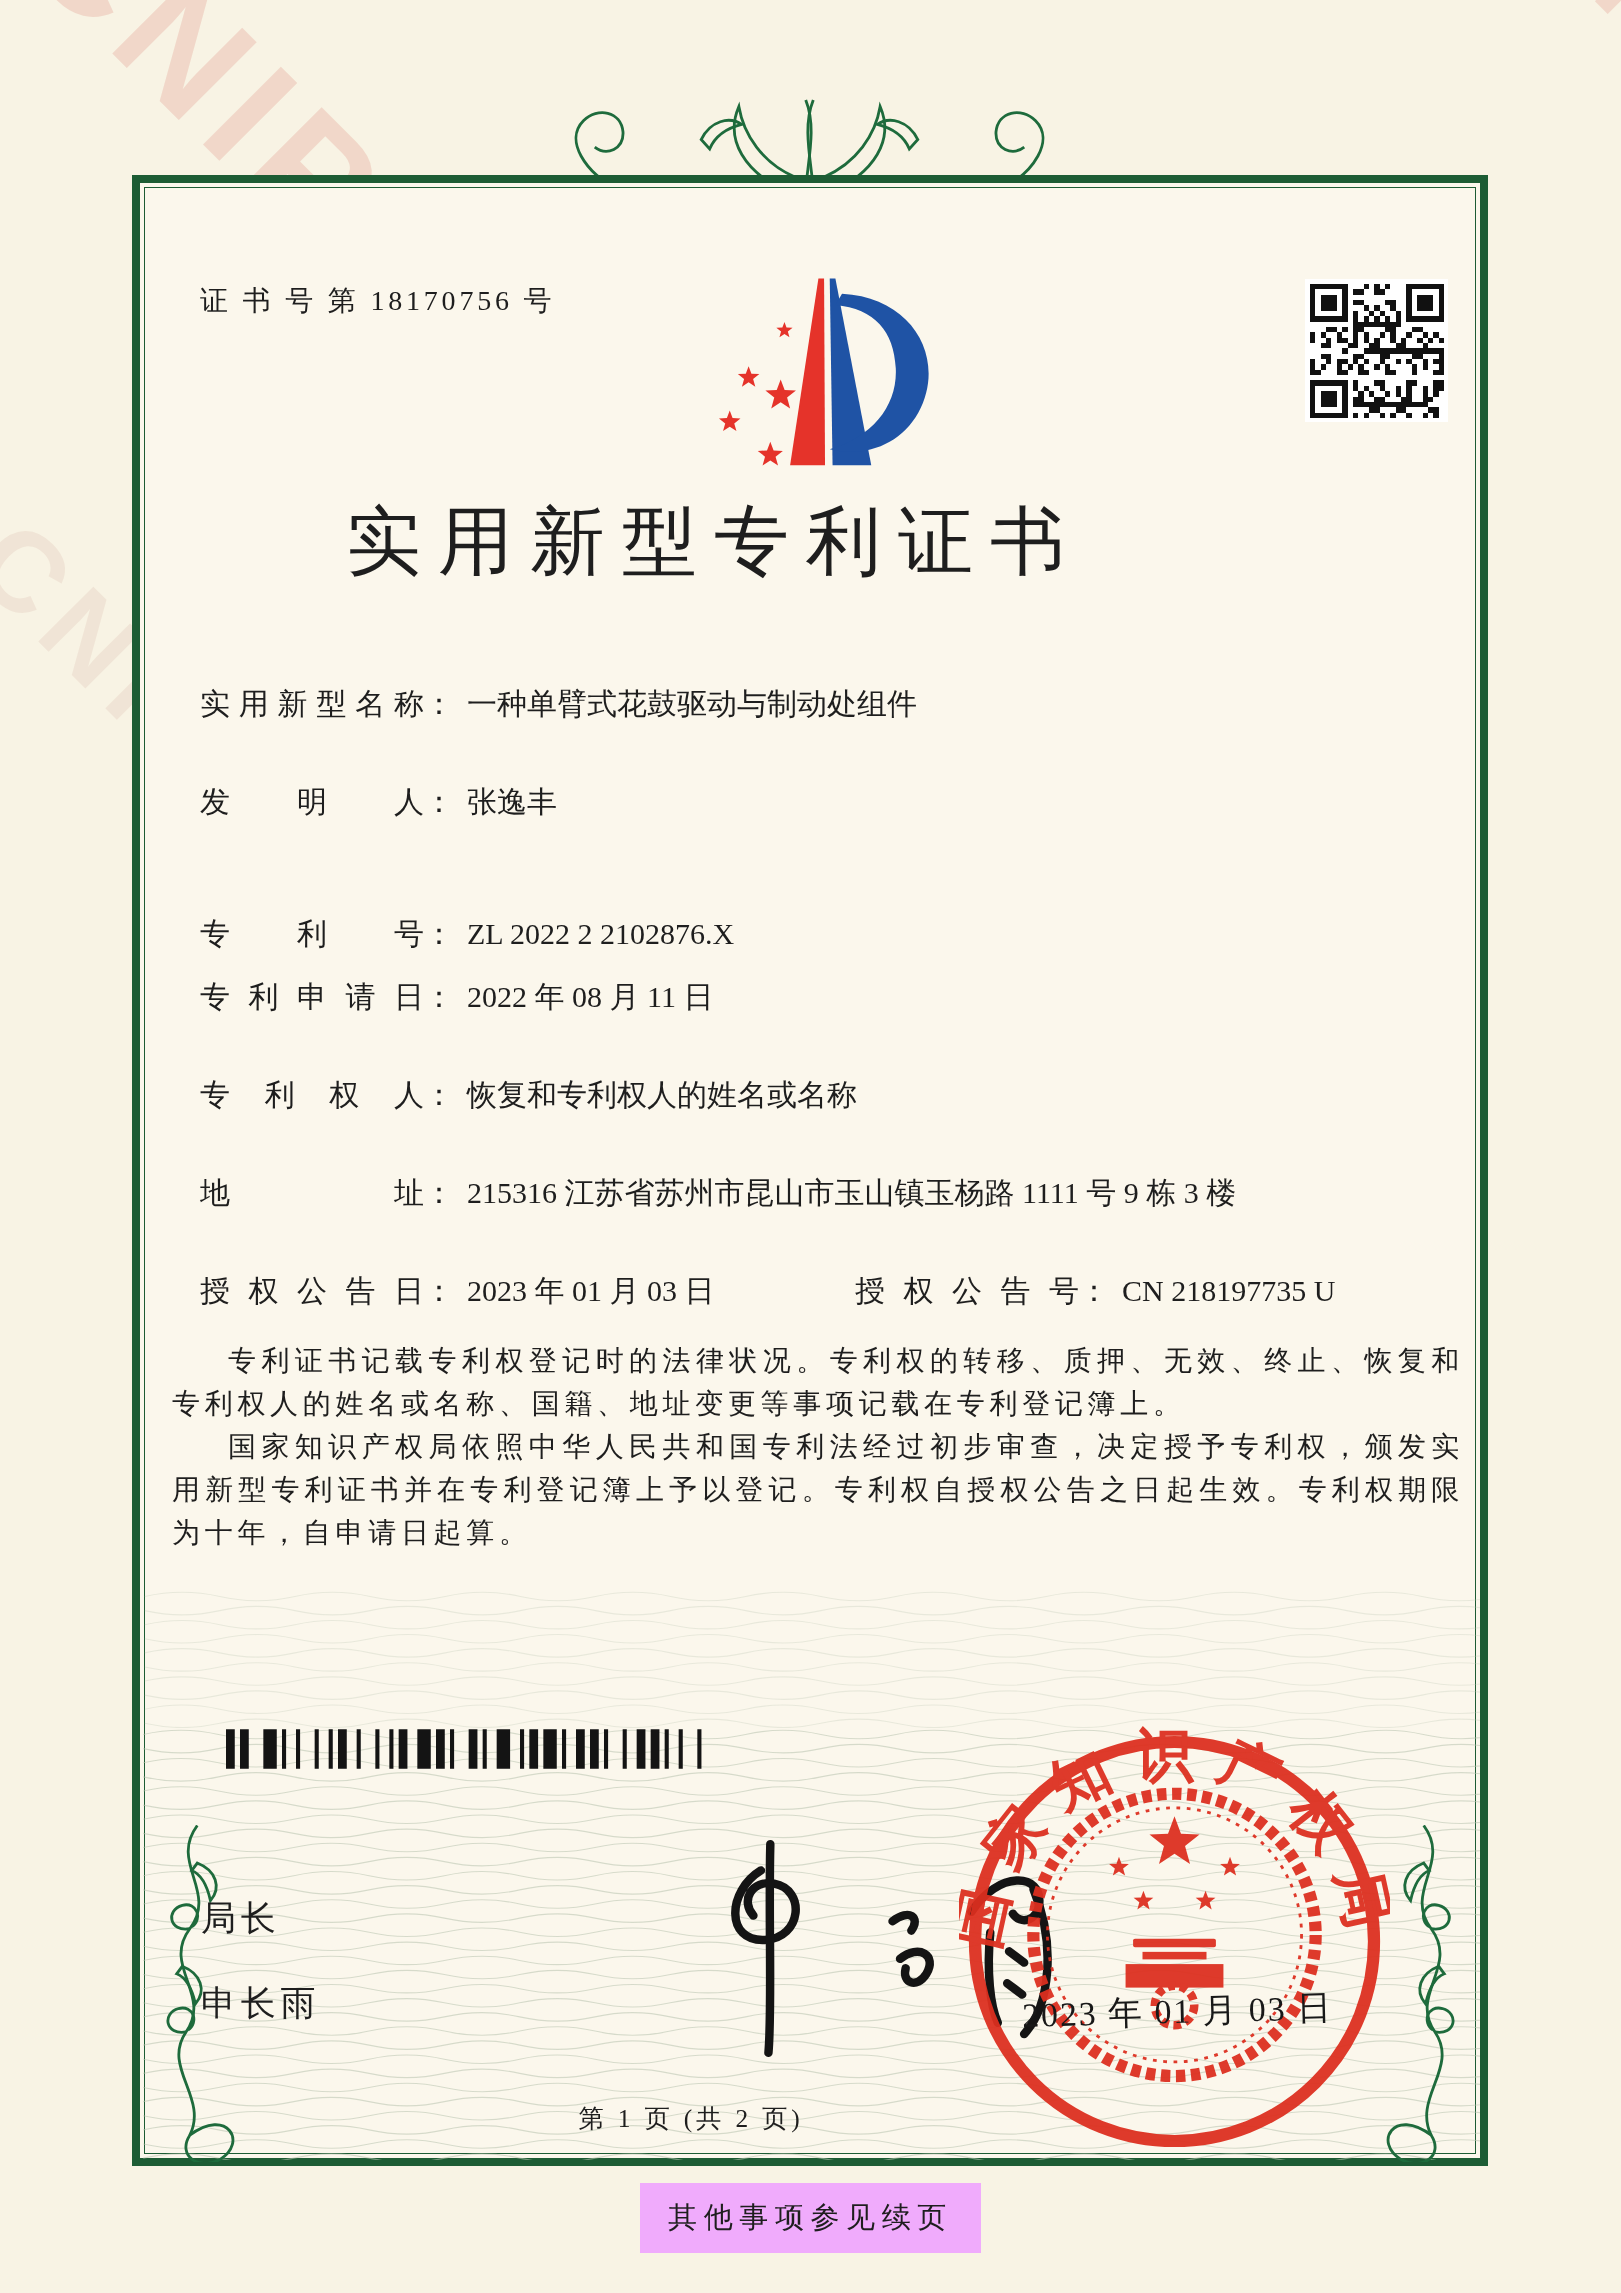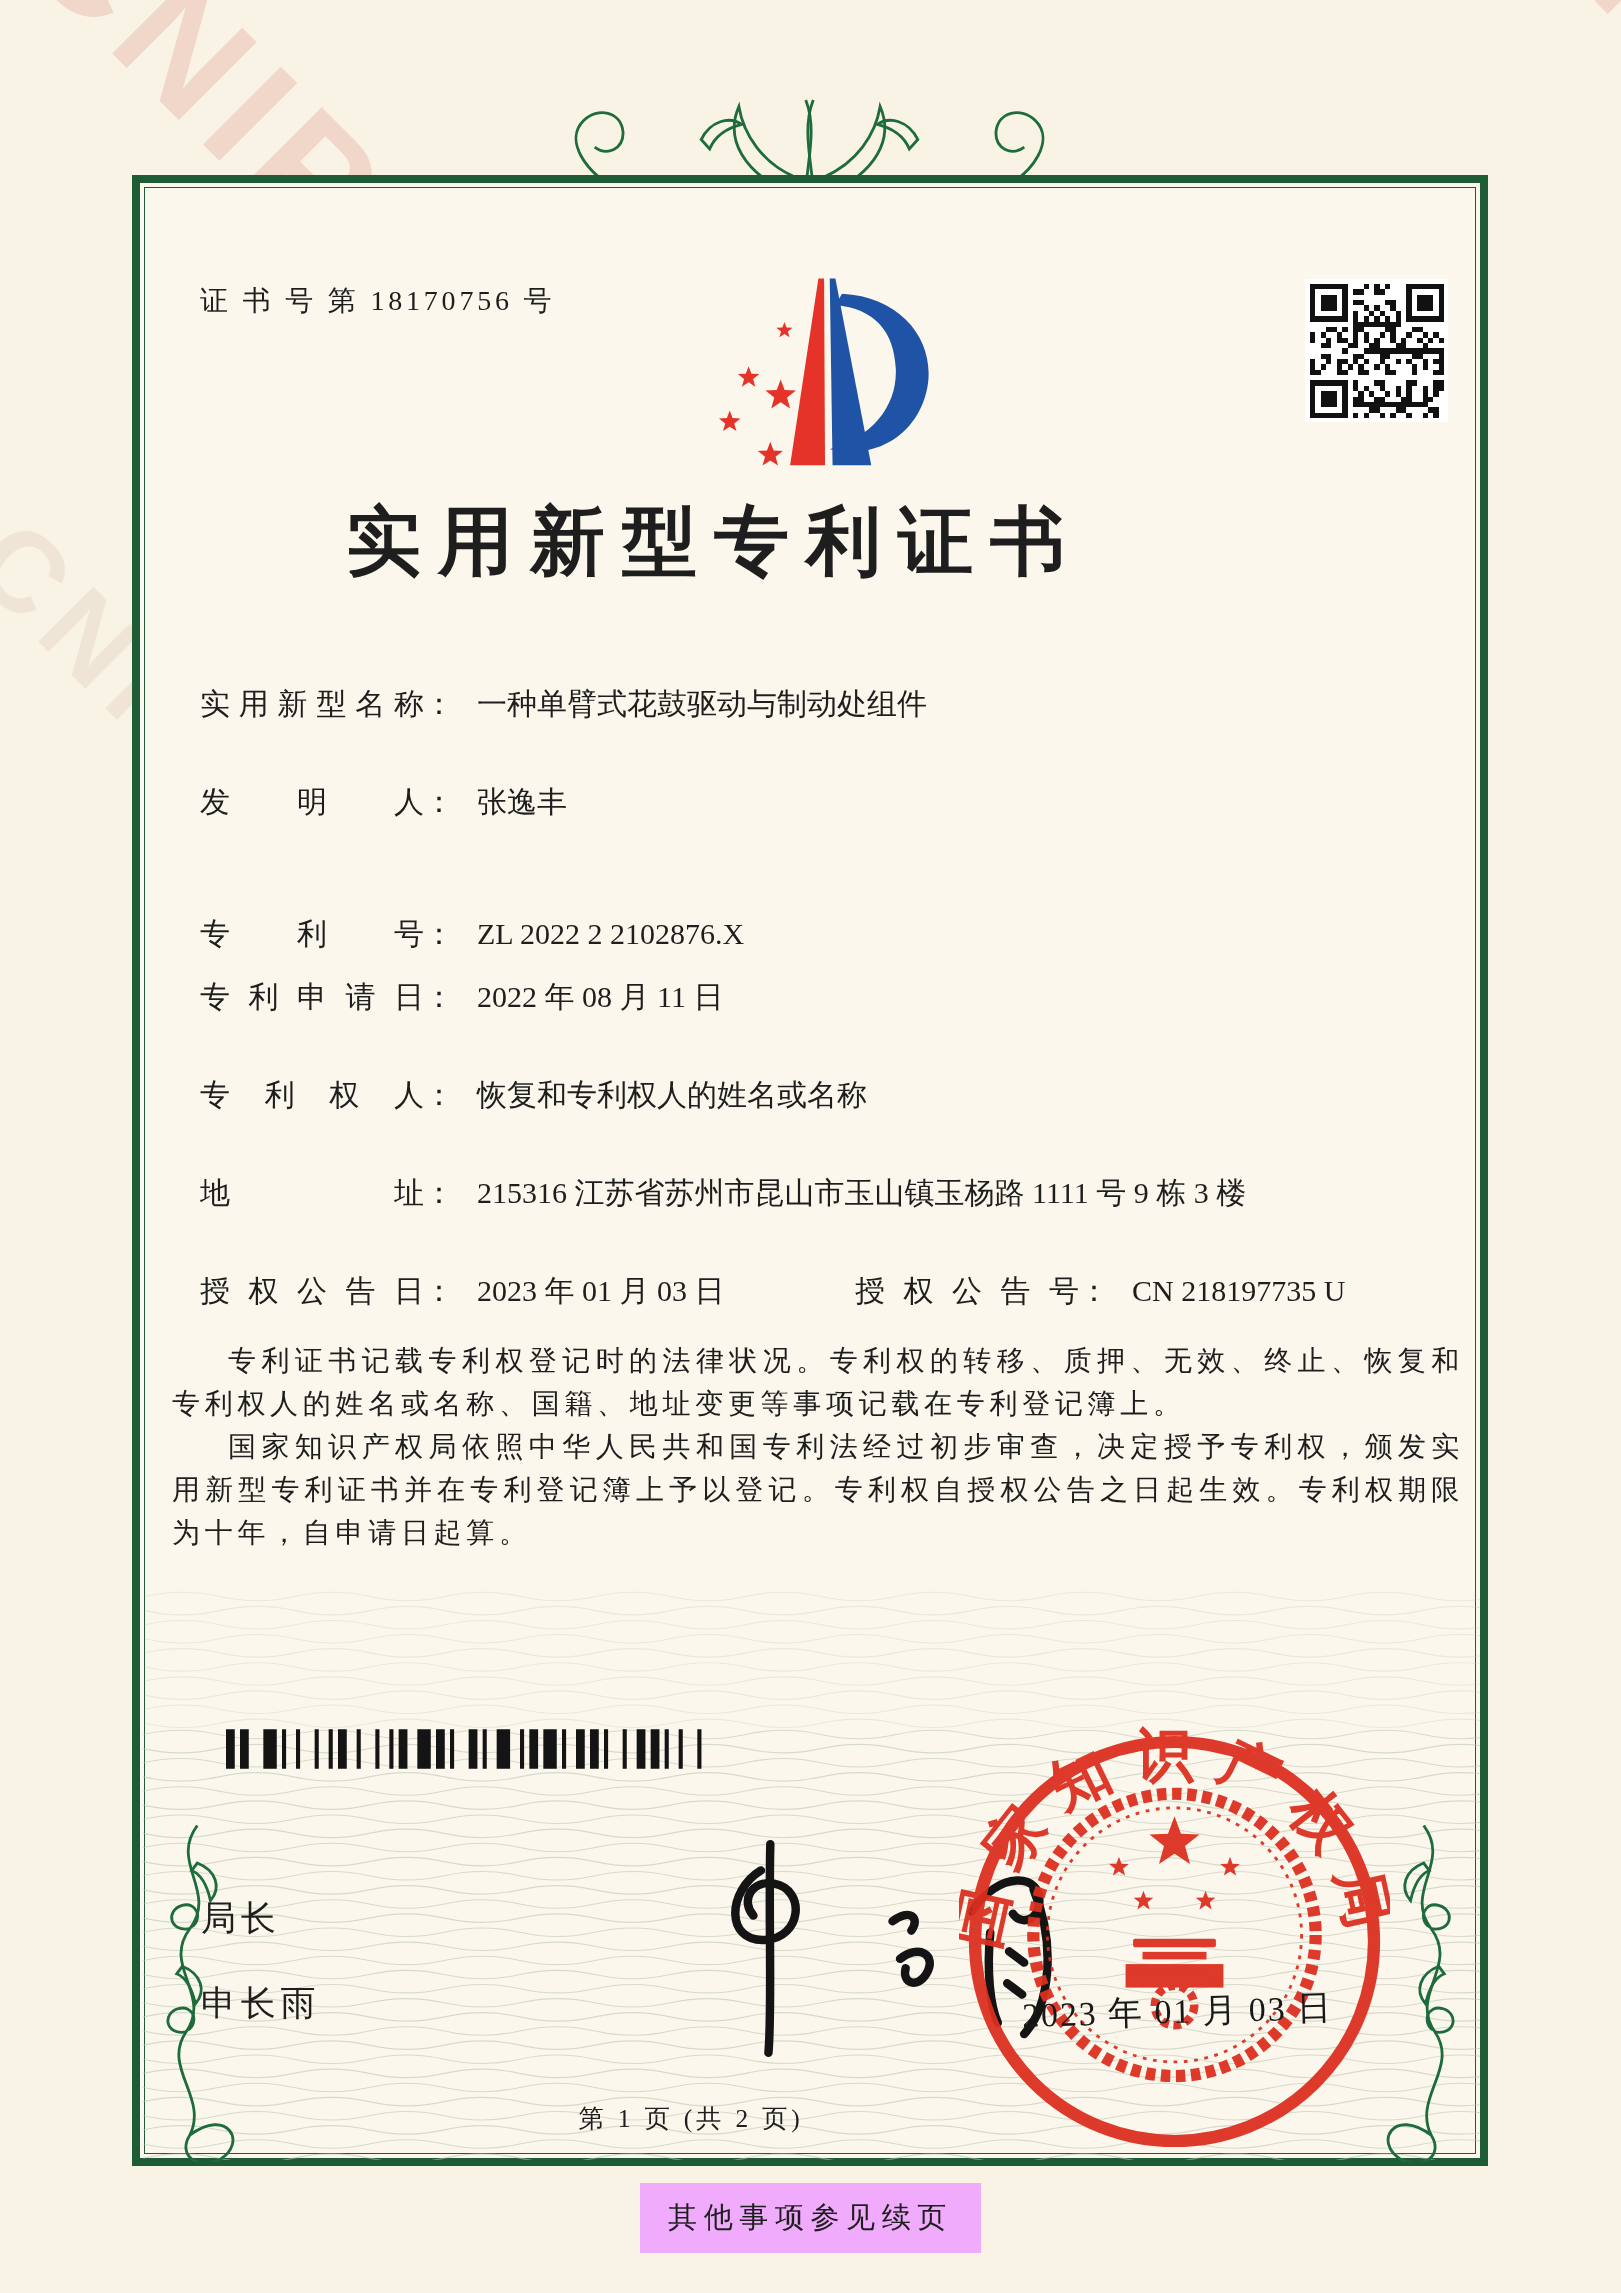--- a/index.html
+++ b/index.html
@@ -26,31 +26,31 @@
   }
   .frame-inner{
     position:absolute;left:3.8px;top:3.8px;right:3.8px;bottom:3.8px;
     border:1.9px solid #1d5c34;
   }
 
   
   .cert-no{position:absolute;left:200px;top:282px;font-size:28px;letter-spacing:3.8px;}
   .title{
     position:absolute;left:132px;top:492px;width:1164px;text-align:center;
-    font-size:75px;font-weight:700;letter-spacing:17px;
+    font-size:75px;font-weight:400;letter-spacing:17px;
   }
   .qr-box{position:absolute;left:1305px;top:279px;width:143px;height:143px;background:#fff;padding:4.7px;box-sizing:border-box;}
 
   
   .frow{position:absolute;left:200px;font-size:30px;white-space:nowrap;}
   .flabel{
     display:inline-block;width:224px;text-align:justify;text-align-last:justify;
     vertical-align:bottom;
   }
-  .fvalue{margin-left:23px;text-align:center;}
+  .fvalue{margin-left:13px;text-align:center;}
   .grant2{position:absolute;left:655px;top:0;}
 
   
   .bodytext{
     position:absolute;left:172px;top:1339px;width:1292px;
     font-size:28px;line-height:43px;letter-spacing:4.7px;text-align:justify;
   }
   .bodytext p{margin:0;text-indent:2em;}
 
   

